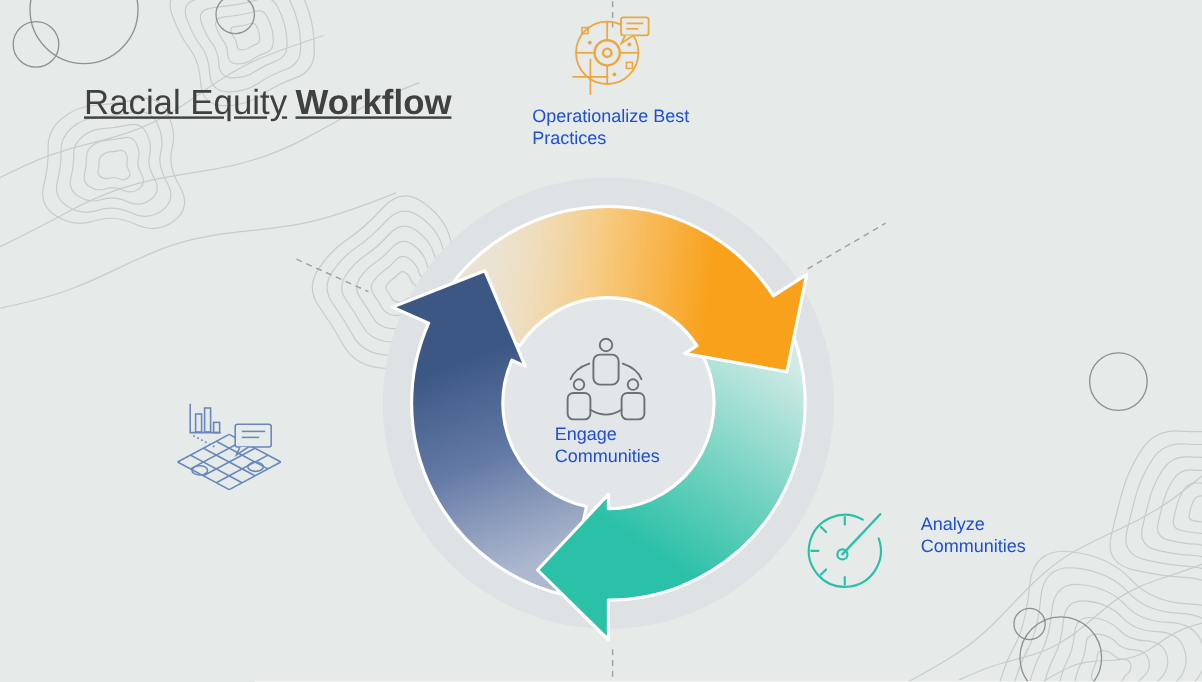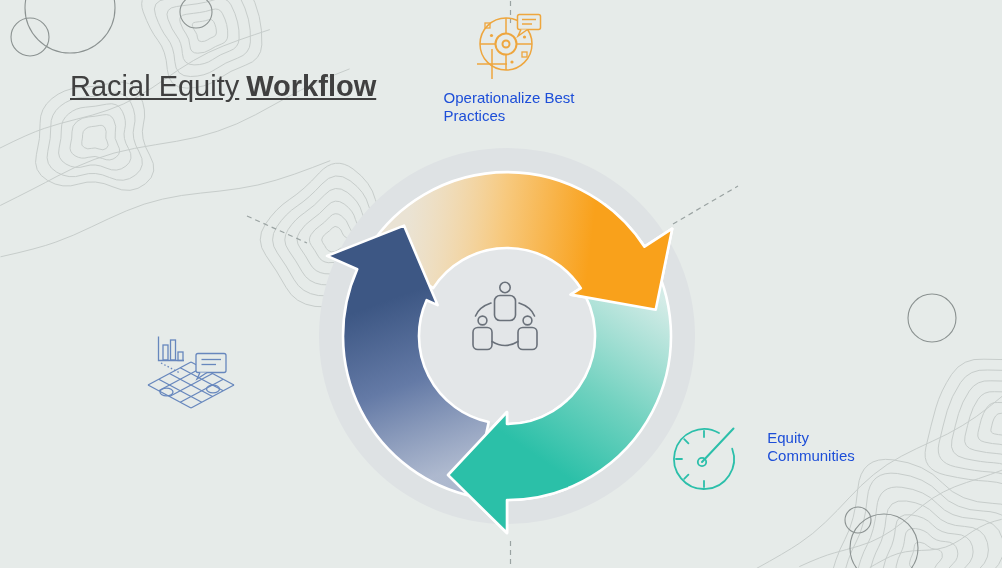--- a/index.html
+++ b/index.html
@@ -183,18 +183,22 @@
   <span>Racial Equity</span><span class="b">Workflow</span>
 </div>
 
 <div class="label lbl-op">
   <span>Operationalize Best</span><br>
   <span>Practices</span>
 </div>
 
 
 <div class="label lbl-manage">
-  <span>Equity</span><br>
+  <span>Analyze</span><br>
   <span>Communities</span>
 </div>
 
+<div class="label lbl-center">
+  <span>Engage</span><br>
+  <span>Communities</span>
+</div>
 
 </div>
 
 </body></html>

